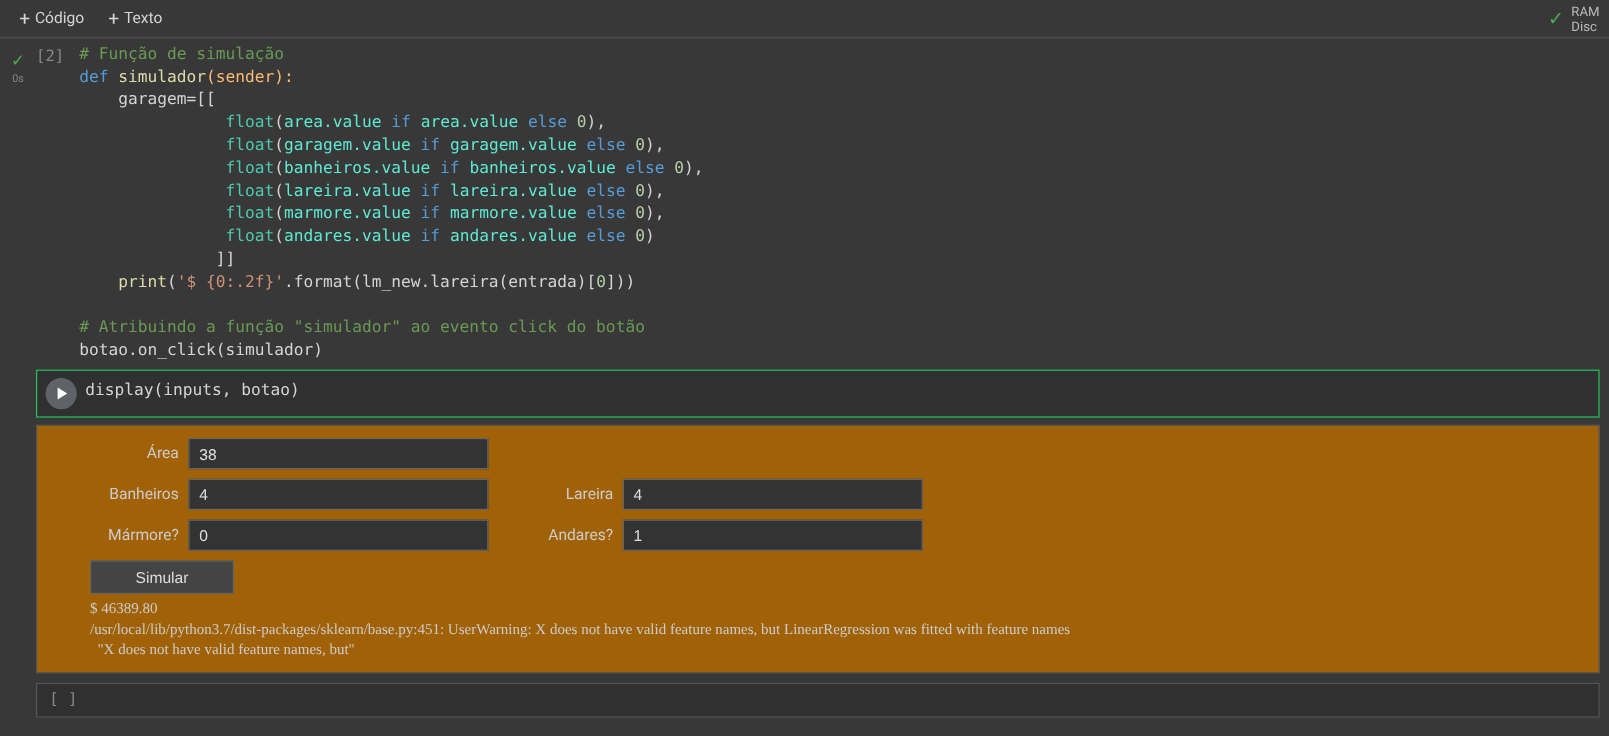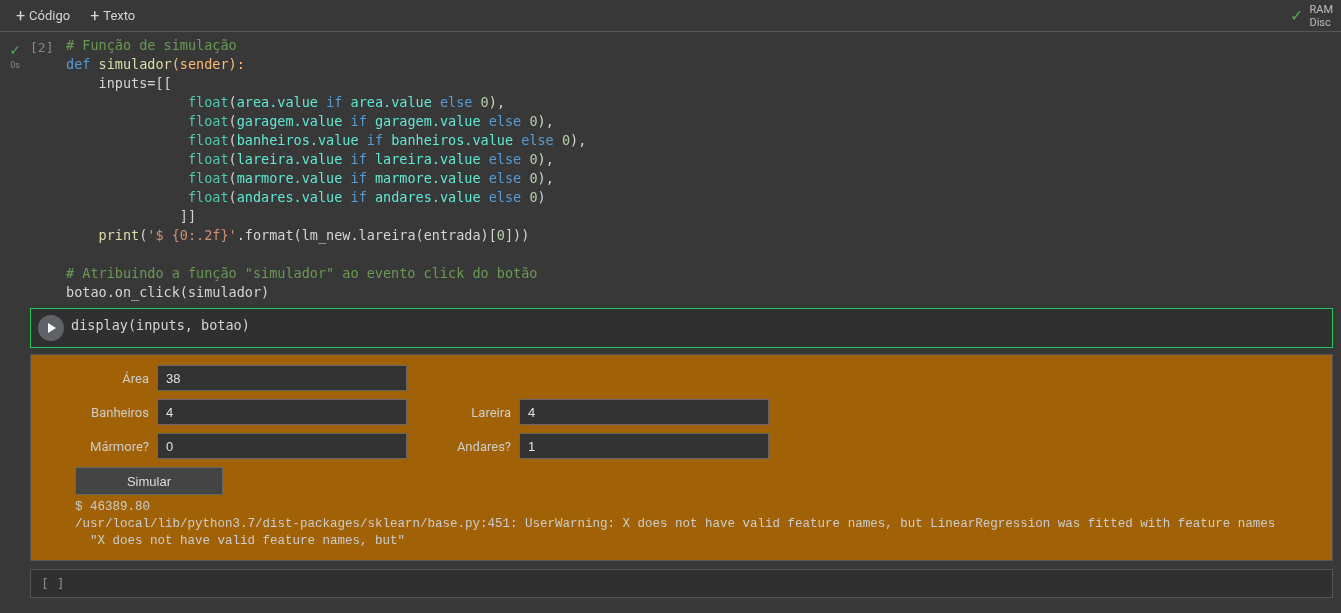--- a/index.html
+++ b/index.html
@@ -130,29 +130,29 @@
   .widget-input {
     width: 250px;
     height: 26px;
     background: #333;
     border: 1px solid #666;
     color: #e0e0e0;
     padding: 0 8px;
     font-size: 13px;
   }
   .widget-button {
-    width: 148px; height: 28px;
+    width: 120px; height: 28px;
     background: #444; color: #ddd;
     border: 1px solid #666;
     font-size: 13px;
     cursor: pointer;
     margin-left: 0;
   }
   .output-text {
-    font-family: Liberation Mono, monospace;
+    font-family: Liberation Serif, serif;
     font-size: 12.5px;
     line-height: 17px;
     color: #ccc;
     white-space: pre-wrap;
     margin-top: 4px;
   }
 
   .empty-cell {
     background: #303030;
     border: 1px solid #555;
@@ -194,21 +194,21 @@
   <div class="cell">
     <div class="gutter">
       <span class="check">✓</span>
       <span class="sec">0s</span>
     </div>
     <div class="cell-body">
       <div class="prompt-row">
         <div class="prompt-label">[2]</div>
         <div class="code-block"><span class="tk-comment"># Função de simulação</span>
 <span class="tk-keyword">def</span> <span class="tk-func">simulador</span><span class="tk-punc">(sender):</span>
-<span>    inputs=[[</span>
+<span>    garagem=[[</span>
                <span class="tk-builtin">float</span>(<span class="tk-var">area.value</span> <span class="tk-keyword">if</span> <span class="tk-var">area.value</span> <span class="tk-keyword">else</span> <span class="tk-number">0</span>),
                <span class="tk-builtin">float</span>(<span class="tk-var">garagem.value</span> <span class="tk-keyword">if</span> <span class="tk-var">garagem.value</span> <span class="tk-keyword">else</span> <span class="tk-number">0</span>),
                <span class="tk-builtin">float</span>(<span class="tk-var">banheiros.value</span> <span class="tk-keyword">if</span> <span class="tk-var">banheiros.value</span> <span class="tk-keyword">else</span> <span class="tk-number">0</span>),
                <span class="tk-builtin">float</span>(<span class="tk-var">lareira.value</span> <span class="tk-keyword">if</span> <span class="tk-var">lareira.value</span> <span class="tk-keyword">else</span> <span class="tk-number">0</span>),
                <span class="tk-builtin">float</span>(<span class="tk-var">marmore.value</span> <span class="tk-keyword">if</span> <span class="tk-var">marmore.value</span> <span class="tk-keyword">else</span> <span class="tk-number">0</span>),
                <span class="tk-builtin">float</span>(<span class="tk-var">andares.value</span> <span class="tk-keyword">if</span> <span class="tk-var">andares.value</span> <span class="tk-keyword">else</span> <span class="tk-number">0</span>)
 <span>              ]]</span>
 <span class="tk-func">    print</span>(<span class="tk-string">'$ {0:.2f}'</span><span>.format(lm_new.lareira(entrada)[</span><span class="tk-number">0</span><span>]))</span>
 
 <span class="tk-comment"># Atribuindo a função "simulador" ao evento click do botão</span>

